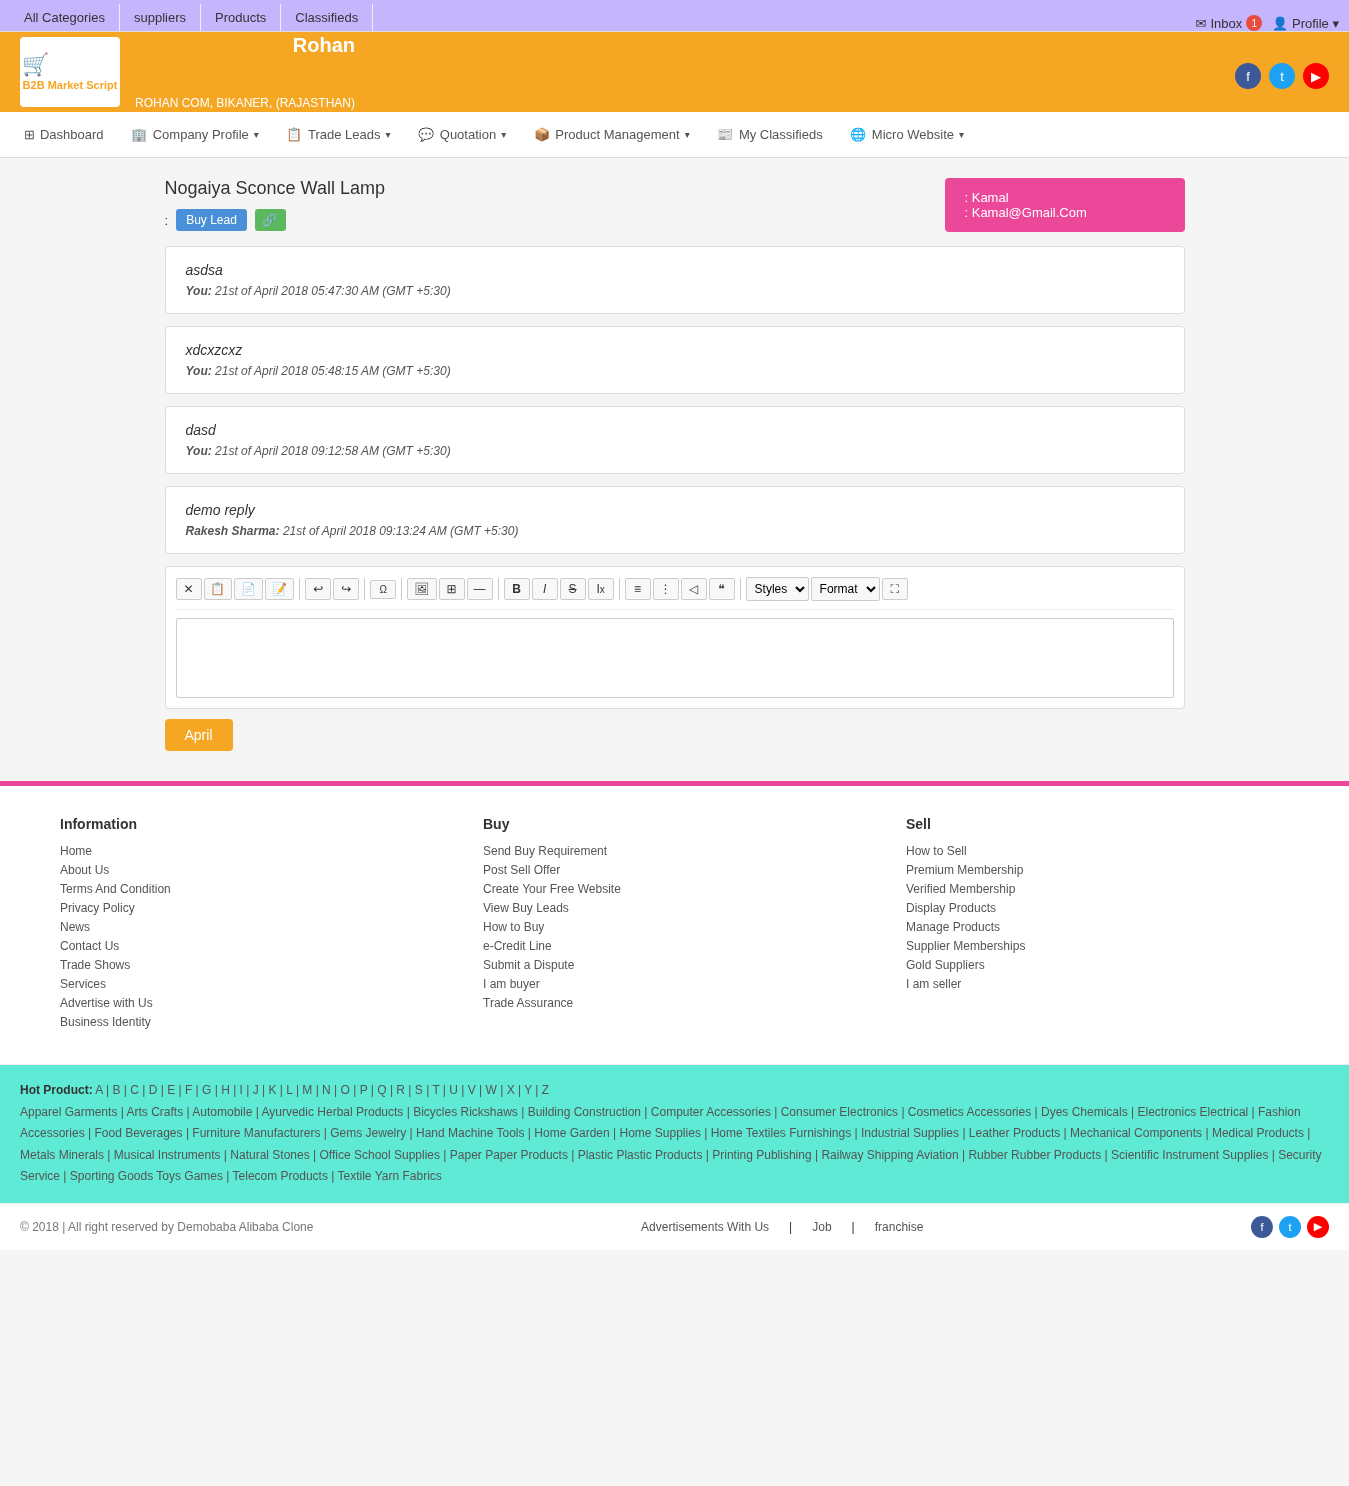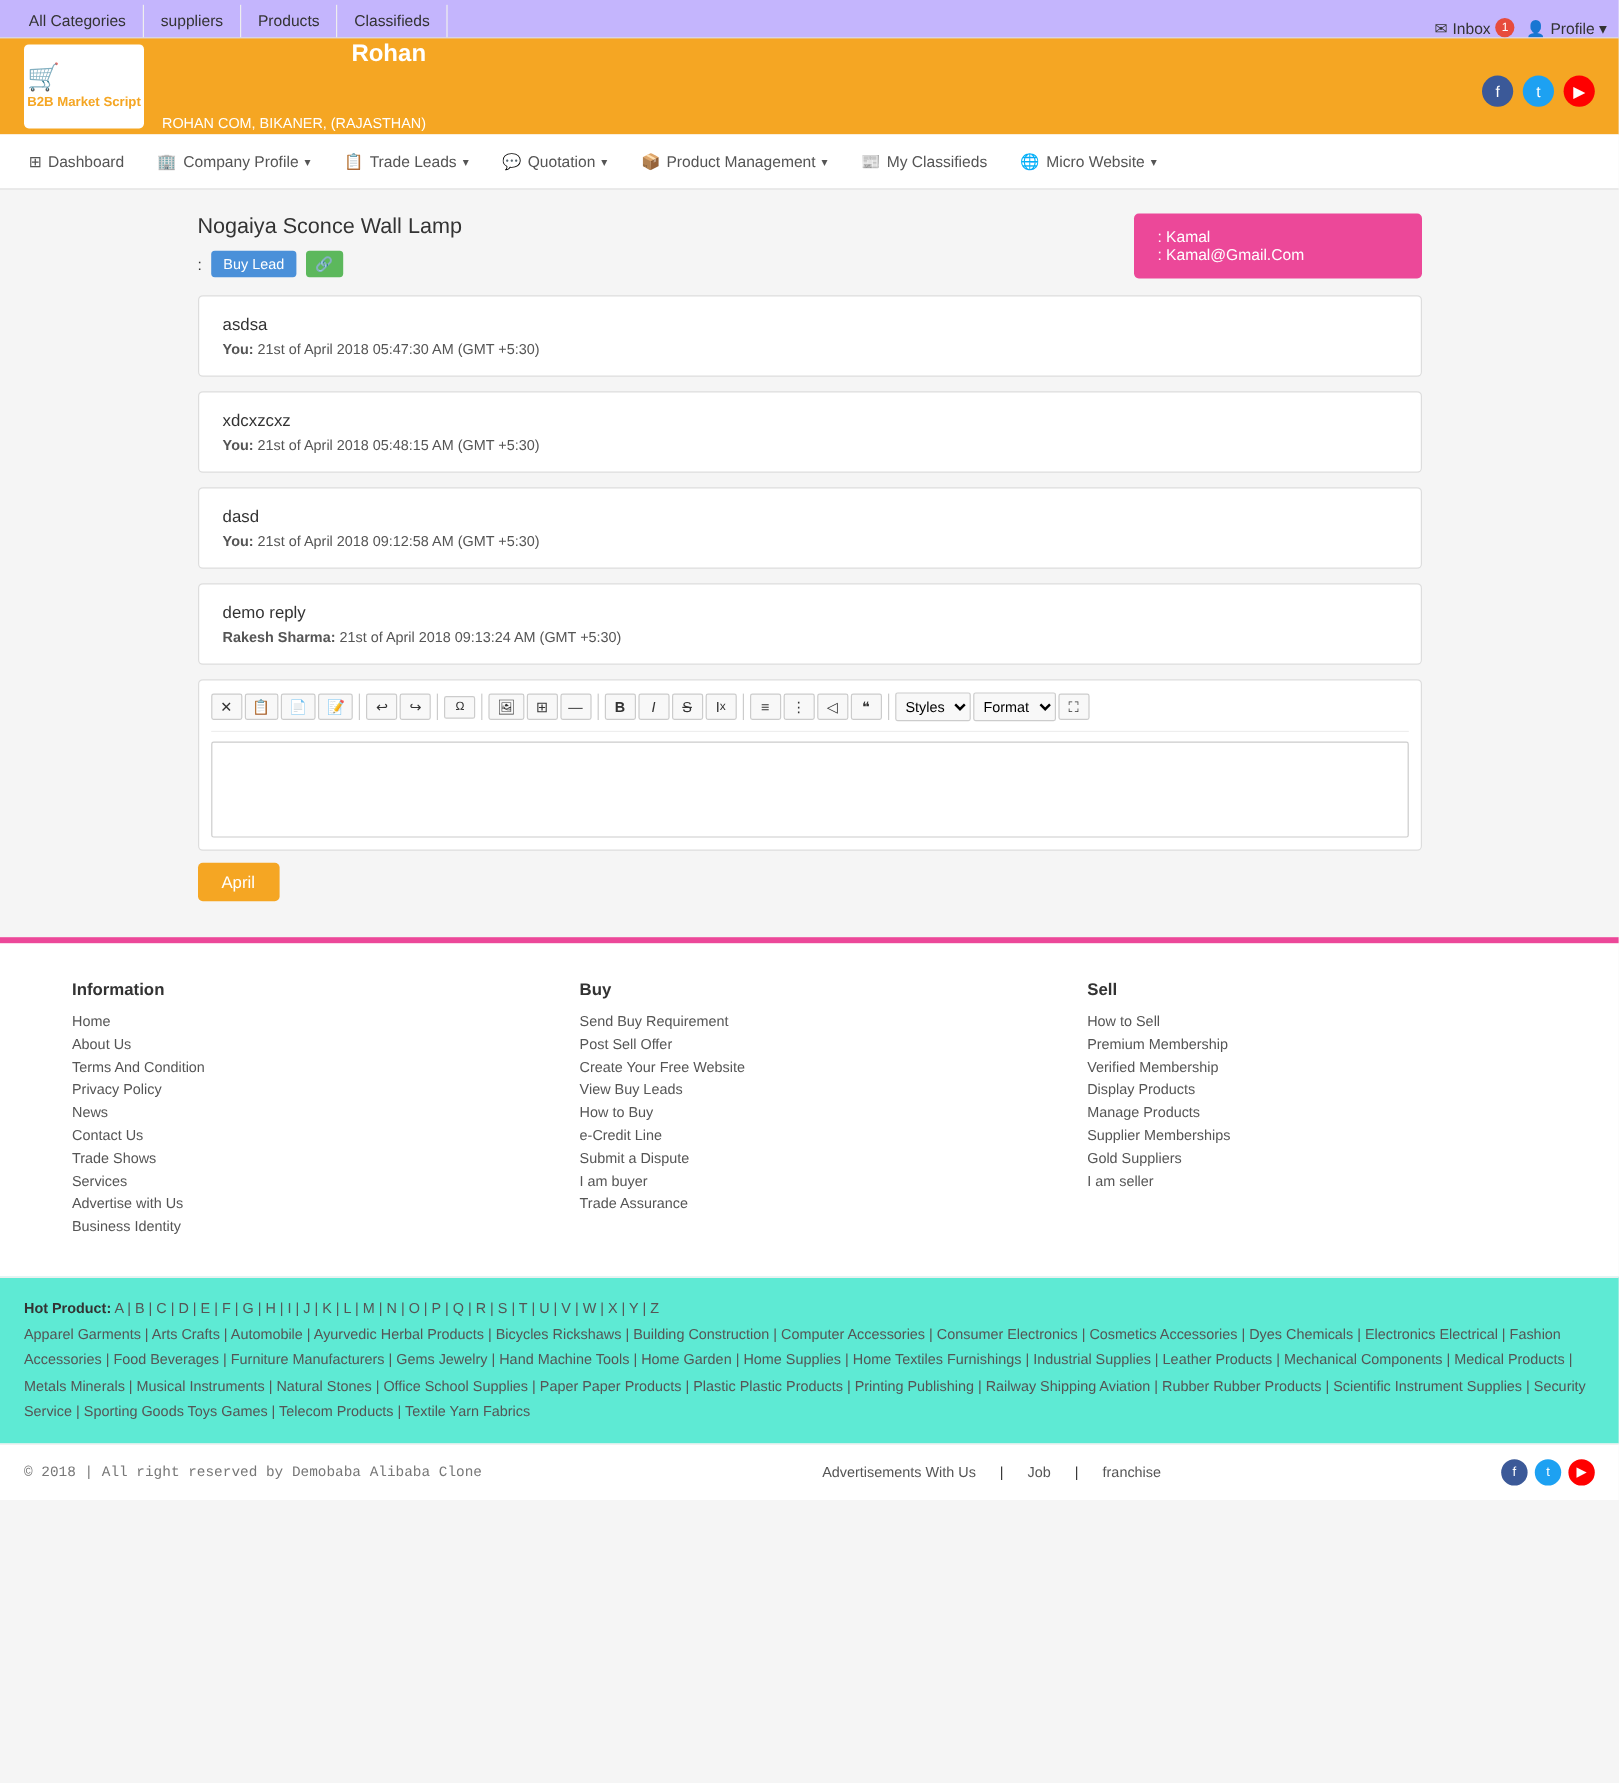--- a/index.html
+++ b/index.html
@@ -71,27 +71,27 @@
 
     
     .hot-products { background: #5eead4; border-top: 1px solid #eee; padding: 15px 20px; text-align: left; font-size: 12px; line-height: 1.8; color: #555; }
     .hot-products .label { font-weight: bold; color: #333; }
     .hot-products a { color: #555; text-decoration: none; }
 
     
     .bottom-footer { background: #fff; border-top: 1px solid #eee; padding: 12px 20px; display: flex; justify-content: space-between; align-items: center; }
     .bottom-footer-links { display: flex; gap: 20px; font-size: 12px; }
     .bottom-footer-links a { color: #555; text-decoration: none; }
-    .copyright { font-size: 12px; color: #777; font-family: Liberation Mono, monospace; }
+    .copyright { font-size: 12px; color: #777; }
     .footer-social { display: flex; gap: 6px; }
     .footer-social-icon { width: 22px; height: 22px; border-radius: 50%; display: flex; align-items: center; justify-content: center; font-size: 11px; color: #fff; cursor: pointer; }
 
     .clearfix::after { content: ''; display: table; clear: both; }
 
-    .thread-area { margin-bottom: 10px; }
+    .thread-area { margin-bottom: 10px; font-style: italic; }
   </style>
 </head>
 <body>
 
 <div class="top-nav">
   <div class="top-nav-left">
     <span class="top-nav-item">All Categories</span>
     <span class="top-nav-item">suppliers</span>
     <span class="top-nav-item">Products</span>
     <span class="top-nav-item">Classifieds</span>

